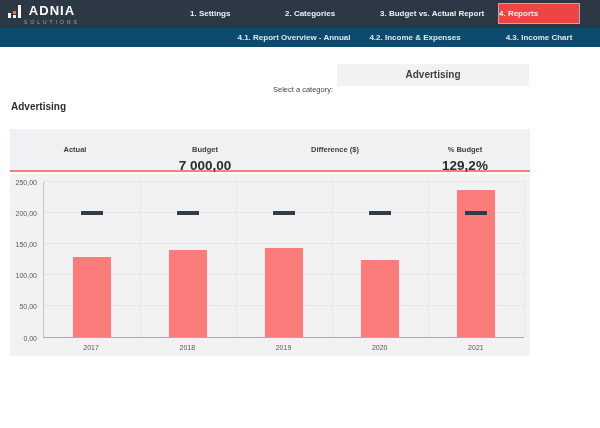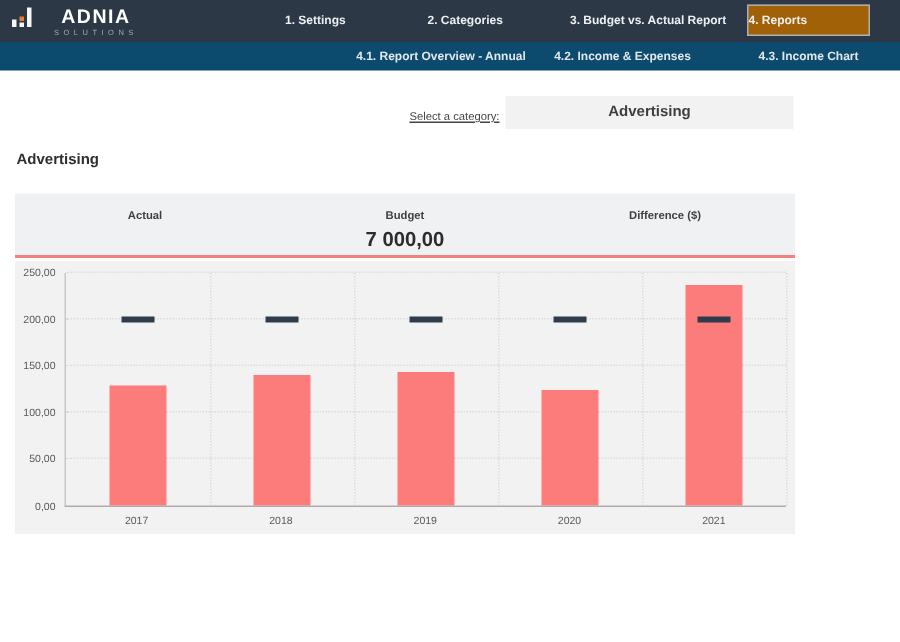--- a/index.html
+++ b/index.html
@@ -4,58 +4,58 @@
 <style>
   * { margin:0; padding:0; box-sizing:border-box; }
   html,body { background:#ffffff; }
   body { font-family:"Liberation Sans", sans-serif; }
   .screen { position:relative; width:600px; height:428px; background:#ffffff; overflow:hidden; }
 
   
   .topbar { position:absolute; left:0; top:0; width:600px; height:28px; background:#2c3845; }
   .subbar { position:absolute; left:0; top:28px; width:600px; height:19px; background:#0c4a6e; }
 
-  .brand { position:absolute; left:8px; top:4px; display:flex; align-items:flex-start; gap:15px; }
+  .brand { position:absolute; left:8px; top:4px; display:flex; align-items:flex-start; gap:3px; }
   .brand-icon { display:flex; align-items:flex-end; gap:2px; height:13px; margin-top:1px; }
   .bi-bar1 { width:3px; height:5px; background:#f4f6f7; }
   .bi-dots { display:flex; flex-direction:column; gap:1px; }
   .bi-dot-a { width:3px; height:3px; background:#ee7b30; }
   .bi-dot-b { width:3px; height:3px; background:#f4f6f7; }
   .bi-bar2 { width:3px; height:13px; background:#f4f6f7; }
   .brand-text { display:flex; flex-direction:column; align-items:center; }
   .brand-name { color:#ffffff; font-size:13px; font-weight:bold; letter-spacing:1px; line-height:13px; }
   .brand-tagline { color:#9fa9b3; font-size:5px; letter-spacing:3px; margin-top:2px; }
 
   .nav-item { position:absolute; top:0; height:28px; line-height:28px; text-align:left;
               color:#edf0f3; font-size:8px; font-weight:bold; cursor:pointer; }
   .nav-item-1 { left:190px; width:85px; }
   .nav-item-2 { left:285px; width:90px; }
   .nav-item-3 { left:380px; width:115px; }
   .nav-item-active { left:498px; top:3px; width:82px; height:21px; line-height:19px;
-                     background:#a16207; border:1px solid #a8b0b9; }
+                     background:#ef4444; border:1px solid #a8b0b9; }
 
   .sub-item { position:absolute; top:0; height:19px; line-height:19px; text-align:center;
               color:#e2e7eb; font-size:8px; font-weight:bold; cursor:pointer; }
   .sub-item-1 { left:229px; width:130px; }
   .sub-item-2 { left:355px; width:120px; }
   .sub-item-3 { left:480px; width:118px; }
 
   
   .page-title { position:absolute; left:11px; top:66px; font-size:13px; font-weight:bold; color:#3b3b3b; }
-  .category-label { position:absolute; left:230px; top:73px; width:103px; text-align:right;
-                    font-size:7.5px; color:#444444;text-decoration:underline; }
+  .category-label { position:absolute; left:230px; top:85px; width:103px; text-align:right;
+                    font-size:7.5px; color:#444444; }
   .category-select { position:absolute; left:337px; top:64px; width:192px; height:22px;
                      background:#f2f2f3; text-align:center; line-height:22px;
                      font-size:10px; font-weight:bold; color:#3f3f3f; cursor:pointer; }
   .section-title { position:absolute; left:11px; top:101px; font-size:10px; font-weight:bold; color:#2f2f2f; }
 
   
   .stats { position:absolute; left:10px; top:129px; width:520px; height:43px;
            background:#f0f1f2; border-bottom:2px solid #f5817f; display:flex; }
-  .stat-col { flex:1; text-align:center; padding-top:10px; }
+  .stat-col { flex:1; text-align:center; padding-top:16px; }
   .stat-label { font-size:7.5px; font-weight:bold; color:#3f3f3f; }
   .stat-value { font-size:13.5px; font-weight:bold; color:#2c2c2c; margin-top:4px; }
 
   
   .chart { position:absolute; left:10px; top:174px; width:520px; height:182px; background:#f2f2f3; }
   .chart-plot { position:absolute; left:33px; top:8px; width:481px; height:156px;
                 border-left:1px solid #c4c7ca; border-bottom:1px solid #a8adb2; }
   .gridline-h { position:absolute; left:0; right:0; height:0; border-top:1px dotted #dcdcdd; }
   .gridline-v { position:absolute; top:0; bottom:0; width:0; border-left:1px dotted #dcdcdd; }
   .chart-ylabels { position:absolute; left:0; top:8px; width:27px; height:156px; }
@@ -105,20 +105,24 @@
     <div class="stat-col">
       <div class="stat-label">Actual</div>
     </div>
     <div class="stat-col">
       <div class="stat-label">Budget</div>
       <div class="stat-value">7 000,00</div>
     </div>
     <div class="stat-col">
       <div class="stat-label">Difference ($)</div>
     </div>
+    <div class="stat-col">
+      <div class="stat-label">% Budget</div>
+      <div class="stat-value">129,2%</div>
+    </div>
   </div>
 
   <div class="chart">
     <div class="chart-ylabels">
         <div class="ylabel" style="bottom: calc(0% - 3.5px);">0,00</div>
         <div class="ylabel" style="bottom: calc(20% - 3.5px);">50,00</div>
         <div class="ylabel" style="bottom: calc(40% - 3.5px);">100,00</div>
         <div class="ylabel" style="bottom: calc(60% - 3.5px);">150,00</div>
         <div class="ylabel" style="bottom: calc(80% - 3.5px);">200,00</div>
         <div class="ylabel" style="bottom: calc(100% - 3.5px);">250,00</div>

